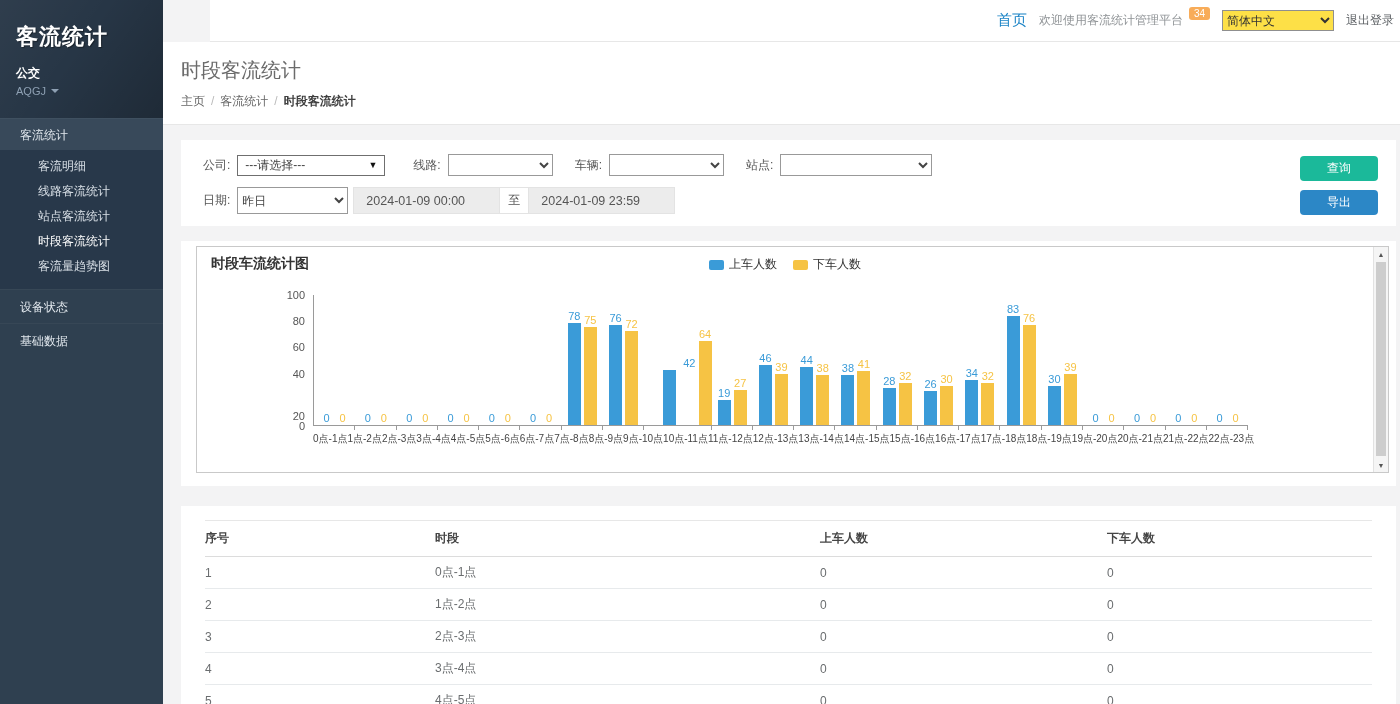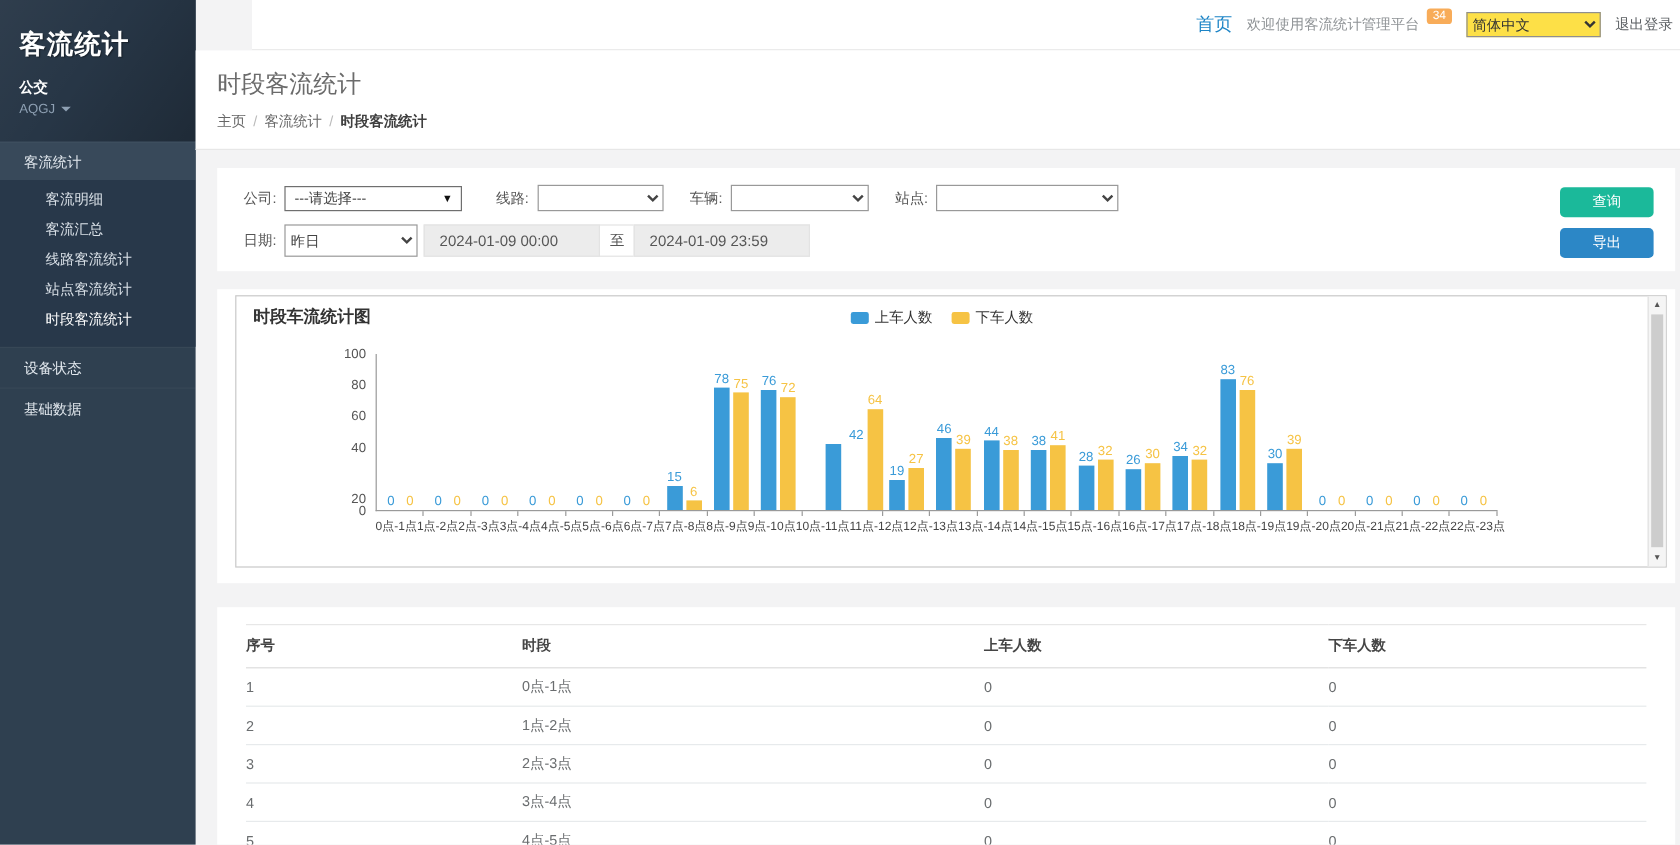--- a/index.html
+++ b/index.html
@@ -106,24 +106,24 @@
       <div class="org-name">公交</div>
       <div class="org-code">
         <span>AQGJ</span>
         <span class="caret-down"></span>
       </div>
     </div>
     <nav id="side-nav">
         <div class="nav-section active">客流统计</div>
         <div class="nav-sub">
           <div class="nav-sub-item">客流明细</div>
-          <div class="nav-sub-item">客流汇总</div>
           <div class="nav-sub-item">线路客流统计</div>
           <div class="nav-sub-item">站点客流统计</div>
           <div class="nav-sub-item current">时段客流统计</div>
+          <div class="nav-sub-item">客流量趋势图</div>
         </div>
         <div class="nav-section spaced">设备状态</div>
         <div class="nav-section spaced">基础数据</div>
       </nav>
   </aside>
 
   <div class="main">
 
     <header class="topbar">
       <a class="home-link">首页</a>
@@ -256,30 +256,20 @@
                   <div class="val" style="color: rgb(58, 155, 216);">0</div>
                   <div class="bar" style="background: rgb(58, 155, 216); height: 0px;"></div>
                 </div>
                 <div class="bu">
                   <div class="val" style="color: rgb(246, 195, 68);">0</div>
                   <div class="bar" style="background: rgb(246, 195, 68); height: 0px;"></div>
                 </div>
               </div>
               <div class="slot">
                 <div class="bu">
-                  <div class="val" style="color: rgb(58, 155, 216);">15</div>
-                  <div class="bar" style="background: rgb(58, 155, 216); height: 19.65px;"></div>
-                </div>
-                <div class="bu">
-                  <div class="val" style="color: rgb(246, 195, 68);">6</div>
-                  <div class="bar" style="background: rgb(246, 195, 68); height: 7.86px;"></div>
-                </div>
-              </div>
-              <div class="slot">
-                <div class="bu">
                   <div class="val" style="color: rgb(58, 155, 216);">78</div>
                   <div class="bar" style="background: rgb(58, 155, 216); height: 102.18px;"></div>
                 </div>
                 <div class="bu">
                   <div class="val" style="color: rgb(246, 195, 68);">75</div>
                   <div class="bar" style="background: rgb(246, 195, 68); height: 98.25px;"></div>
                 </div>
               </div>
               <div class="slot">
                 <div class="bu">

